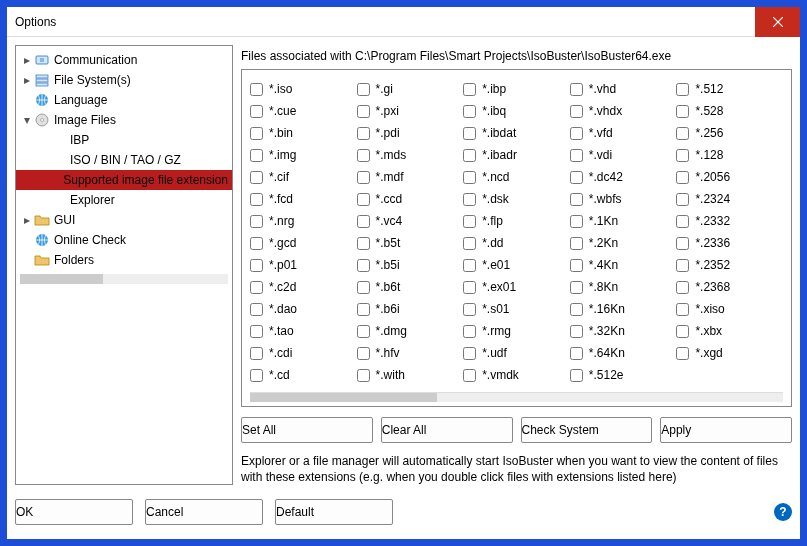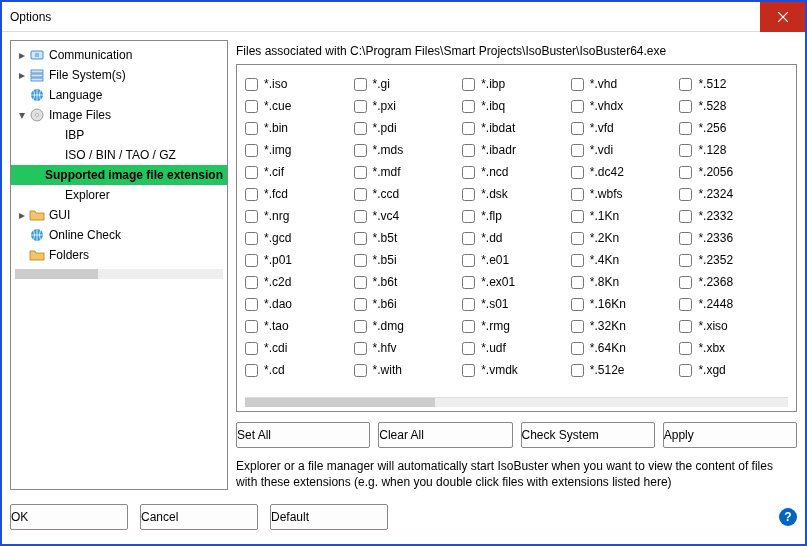--- a/index.html
+++ b/index.html
@@ -1,26 +1,26 @@
 <!DOCTYPE html>
 <html><head>
 <meta charset="utf-8">
 <style>
   * { box-sizing: border-box; }
   body { margin: 0; font-family: "Segoe UI", Tahoma, sans-serif; font-size: 12px; color: #000; background: #fff; }
-  .window { width: 807px; height: 546px; border: 2px solid #1d4ed8; position: relative; display: flex; flex-direction: column; background: #fff; }
+  .window { width: 807px; height: 546px; border: 7px solid #1d4ed8; position: relative; display: flex; flex-direction: column; background: #fff; }
   .titlebar { height: 30px; display: flex; align-items: center; padding: 0 0 0 8px; border-bottom: 1px solid #ddd; }
   .titlebar-title { flex: 1; font-size: 12px; }
   .close-btn { width: 45px; height: 30px; background: #c42b1c; color: #fff; display: flex; align-items: center; justify-content: center; cursor: pointer; }
   .close-btn svg { width: 10px; height: 10px; }
   .body { flex: 1; display: flex; overflow: hidden; }
   .sidebar { width: 218px; border: 1px solid #888; margin: 8px 4px 8px 8px; overflow: auto; background: #fff; padding: 4px 0; }
   .main { flex: 1; margin: 12px 8px 8px 4px; display: flex; flex-direction: column; }
   .tree-row { display: flex; align-items: center; height: 20px; padding: 0 4px; white-space: nowrap; cursor: default; }
-  .tree-row.selected { background: #22c55e; font-weight: bold; }
+  .tree-row.selected { background: #b91c1c; }
   .tree-indent { display: inline-block; width: 16px; text-align: center; color: #555; font-size: 10px; }
   .tree-toggle { width: 14px; text-align: center; color: #555; cursor: pointer; }
   .tree-icon { width: 16px; height: 16px; margin-right: 4px; display: inline-flex; align-items: center; justify-content: center; }
   .tree-label { }
   .assoc-label { margin-bottom: 6px; }
   .ext-grid { flex: 1; border: 1px solid #888; padding: 8px 8px 4px 8px; overflow: auto; display: flex; flex-direction: column; }
   .ext-cols { display: flex; gap: 0; flex: 1; }
   .ext-col { flex: 1; min-width: 0; }
   .ext-item { display: flex; align-items: center; height: 22px; gap: 6px; }
   .ext-item input { margin: 0; }
@@ -424,24 +424,20 @@
               <label class="ext-item">
                 <input type="checkbox" style="">
                 <span>*.2352</span>
               </label>
               <label class="ext-item">
                 <input type="checkbox" style="">
                 <span>*.2368</span>
               </label>
               <label class="ext-item">
                 <input type="checkbox" style="">
-                <span>*.2448</span>
-              </label>
-              <label class="ext-item">
-                <input type="checkbox" style="">
                 <span>*.xiso</span>
               </label>
               <label class="ext-item">
                 <input type="checkbox" style="">
                 <span>*.xbx</span>
               </label>
               <label class="ext-item">
                 <input type="checkbox" style="">
                 <span>*.xgd</span>
               </label>

